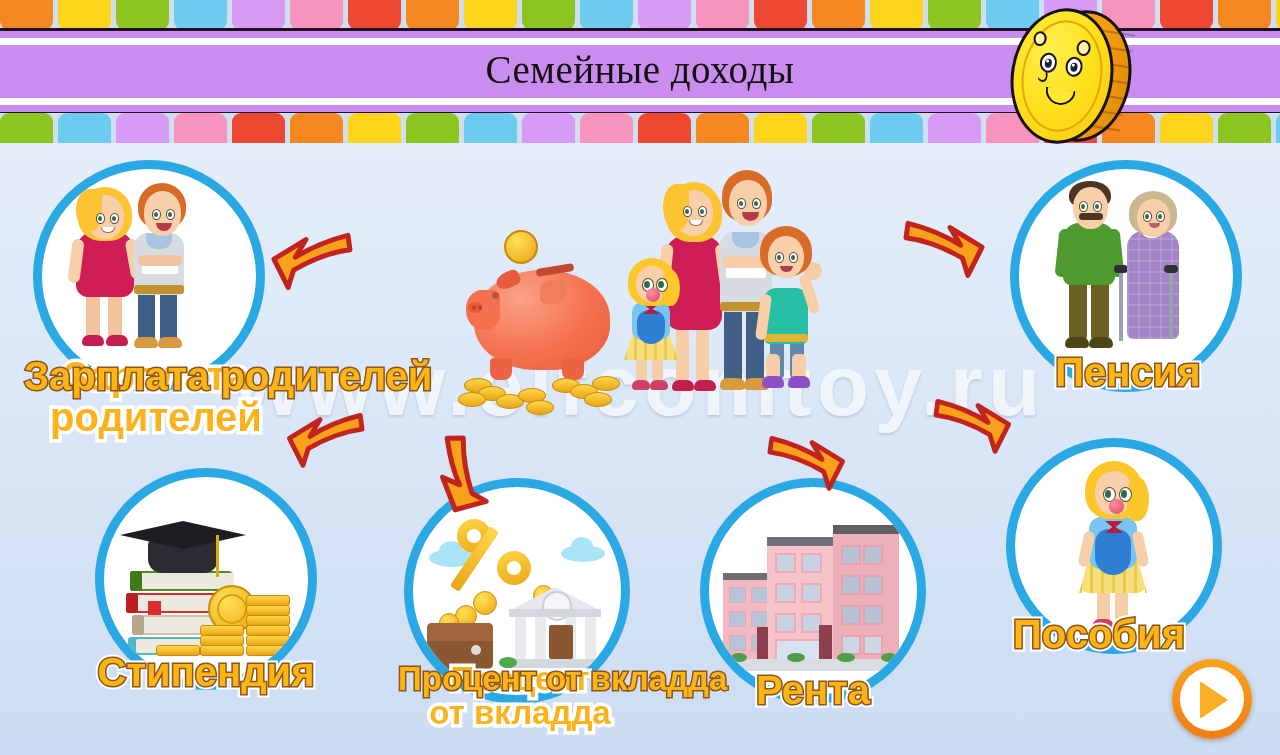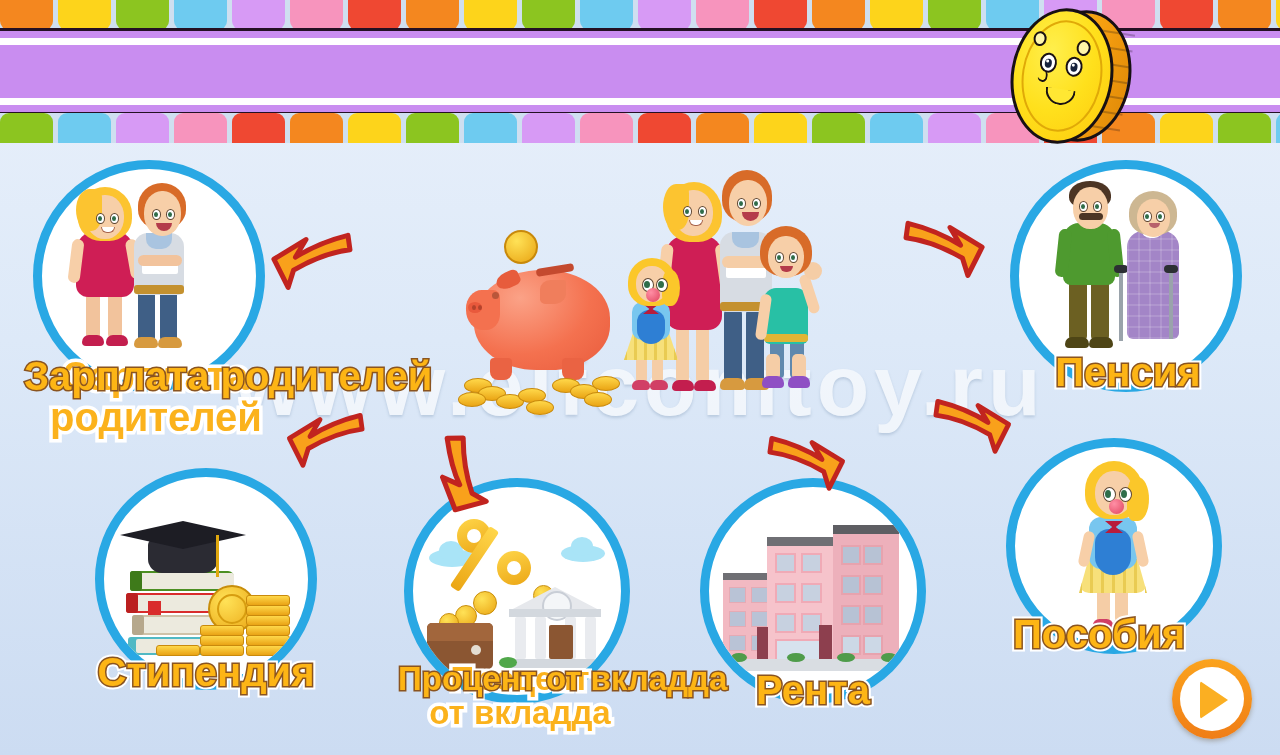--- a/index.html
+++ b/index.html
@@ -635,20 +635,21 @@
         <div class="tab" style="background: rgb(140, 197, 32);"></div>
         <div class="tab" style="background: rgb(110, 203, 240);"></div>
         <div class="tab" style="background: rgb(215, 154, 245);"></div>
         <div class="tab" style="background: rgb(247, 148, 189);"></div>
         <div class="tab" style="background: rgb(239, 72, 50);"></div>
         <div class="tab" style="background: rgb(244, 135, 31);"></div>
         <div class="tab" style="background: rgb(253, 212, 27);"></div>
         <div class="tab" style="background: rgb(140, 197, 32);"></div>
         <div class="tab" style="background: rgb(110, 203, 240);"></div>
       </div>
+    <div id="banner-title">Семейные доходы</div>
 
     <div id="coin-mascot">
       <div class="coin-edge">
         <div class="rib" style="top:14px;"></div>
           <div class="rib" style="top:30px;"></div>
         <div class="rib" style="top:46px;"></div>
           <div class="rib" style="top:62px;"></div>
         <div class="rib" style="top:78px;"></div>
           <div class="rib" style="top:94px;"></div>
         <div class="rib" style="top:110px;"></div>

